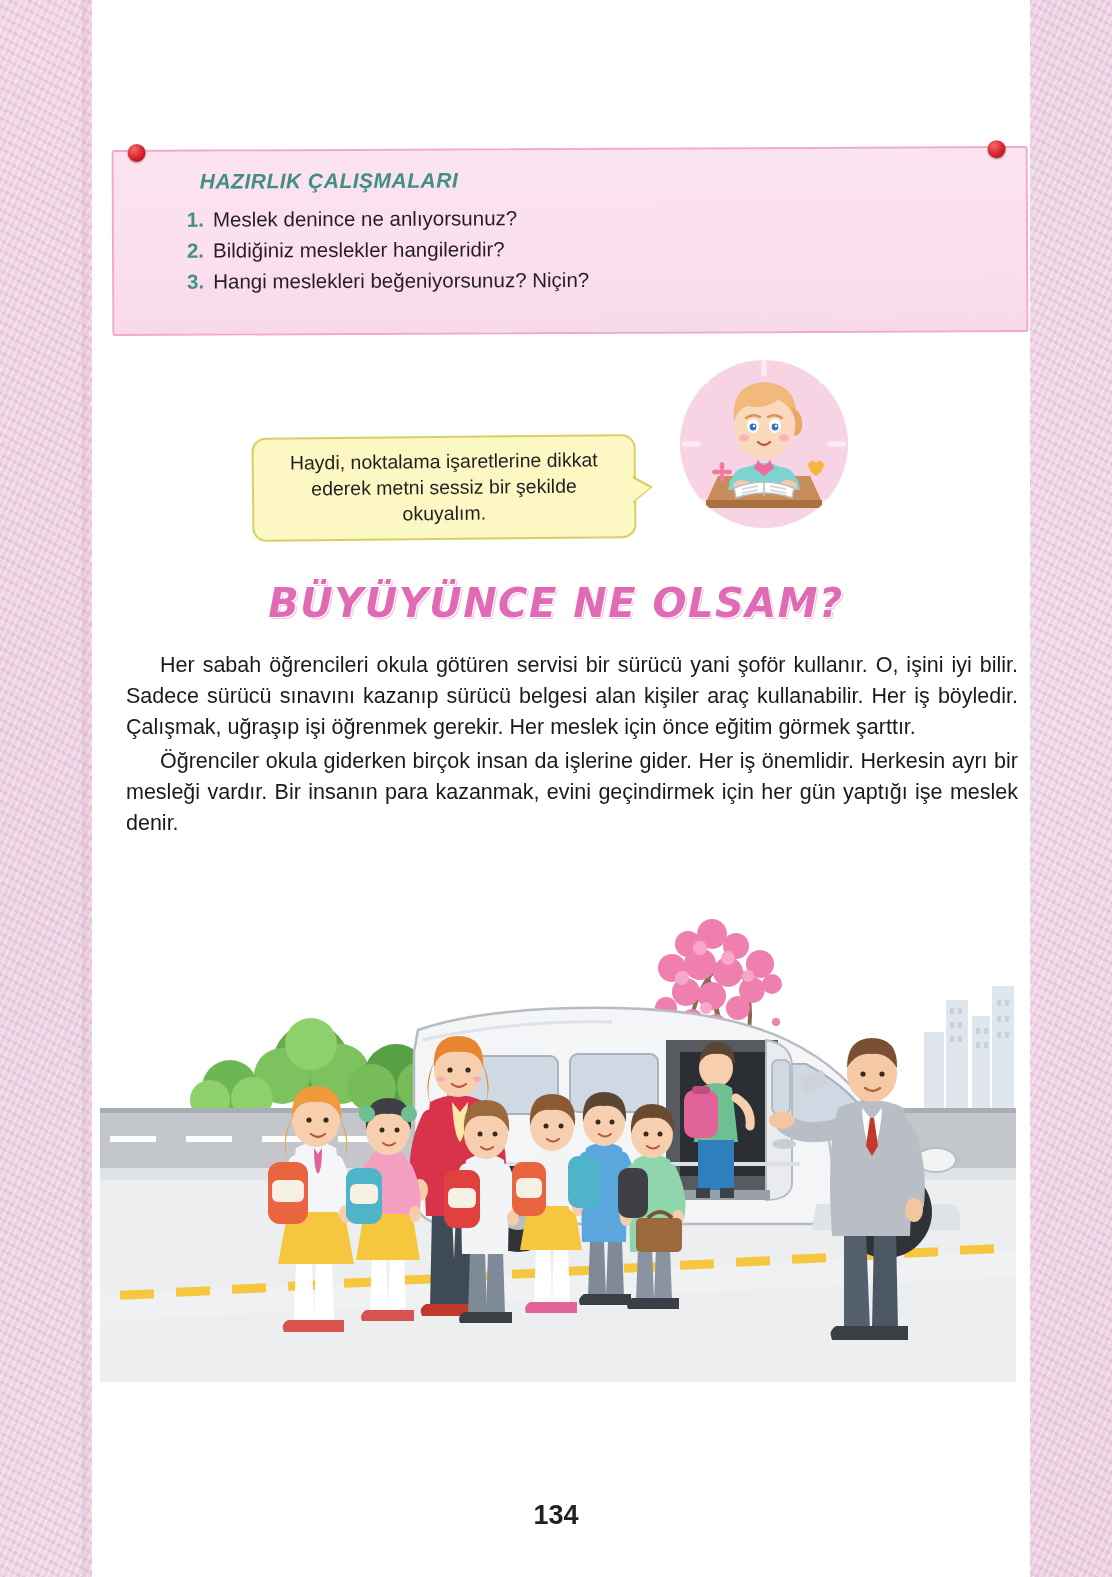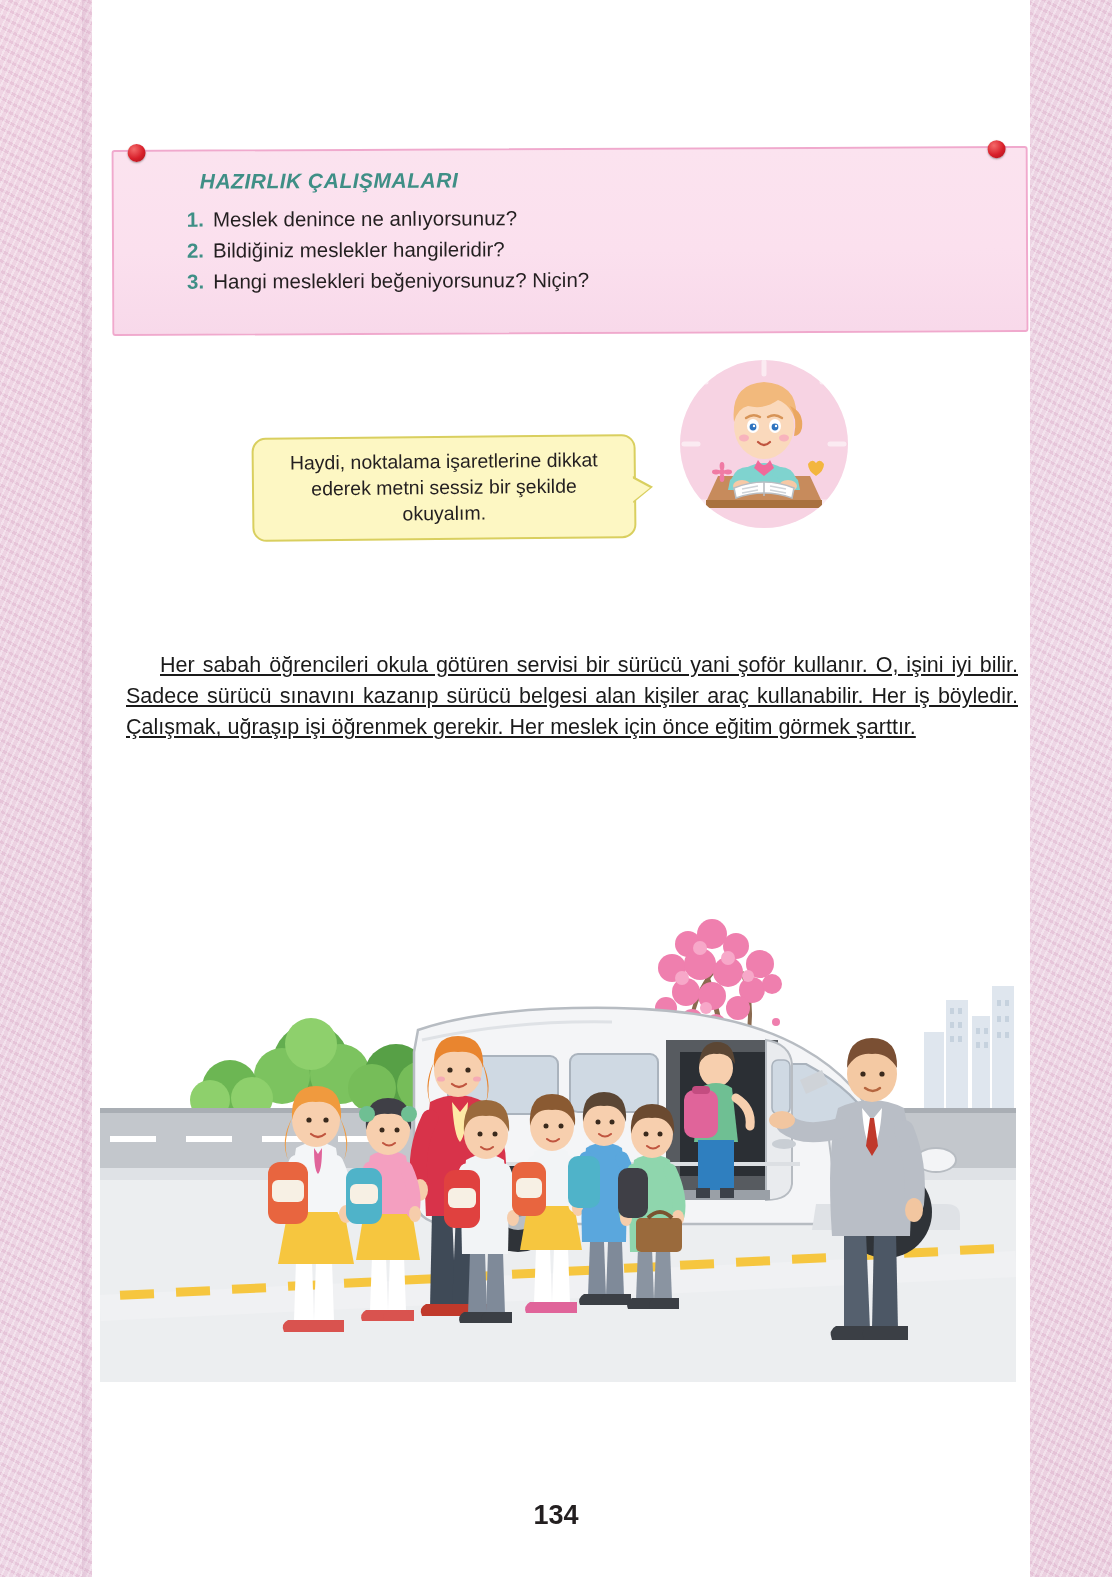--- a/index.html
+++ b/index.html
@@ -164,21 +164,20 @@
   
   .body-text {
     position: absolute;
     left: 126px;
     top: 650px;
     width: 892px;
     font-size: 21.5px;
     line-height: 1.45;
     color: #1a1a1a;
     text-align: justify;
-    text-decoration: underline;
   }
   .body-text p {
     margin: 0 0 2px 0;
     text-indent: 34px;
   }
 
   
   .illustration {
     position: absolute;
     left: 100px;
@@ -301,23 +300,25 @@
           <ellipse cx="0" cy="6" rx="2.4" ry="4"></ellipse>
           <ellipse cx="-6" cy="0" rx="4" ry="2.4"></ellipse>
           <ellipse cx="6" cy="0" rx="4" ry="2.4"></ellipse>
         </g>
       </g>
 
       <path d="M136 112 q4 -6 8 -1 q4 -5 8 1 q0 7 -8 12 q-8 -5 -8 -12 Z" fill="#f3b63f"></path>
     </g>
   </svg>
 
+  <div class="doc-title">BÜYÜYÜNCE NE OLSAM?</div>
 
   <div class="body-text">
     <p>Her sabah öğrencileri okula götüren servisi bir sürücü yani şoför kullanır. O, işini iyi bilir. Sadece sürücü sınavını kazanıp sürücü belgesi alan kişiler araç kullanabilir. Her iş böyledir. Çalışmak, uğraşıp işi öğrenmek gerekir. Her meslek için önce eğitim görmek şarttır.</p>
+    <p>Öğrenciler okula giderken birçok insan da işlerine gider. Her iş önemlidir. Herkesin ayrı bir mesleği vardır. Bir insanın para kazanmak, evini geçindirmek için her gün yaptığı işe meslek denir.</p>
   </div>
 
   <svg class="illustration" viewBox="0 0 916 470">
 
     <rect x="0" y="0" width="916" height="470" fill="#ffffff"></rect>
 
     <g fill="#dfe6ee">
       <rect x="846" y="88" width="22" height="118"></rect>
       <rect x="872" y="104" width="18" height="102"></rect>
       <rect x="892" y="74" width="22" height="132"></rect>

